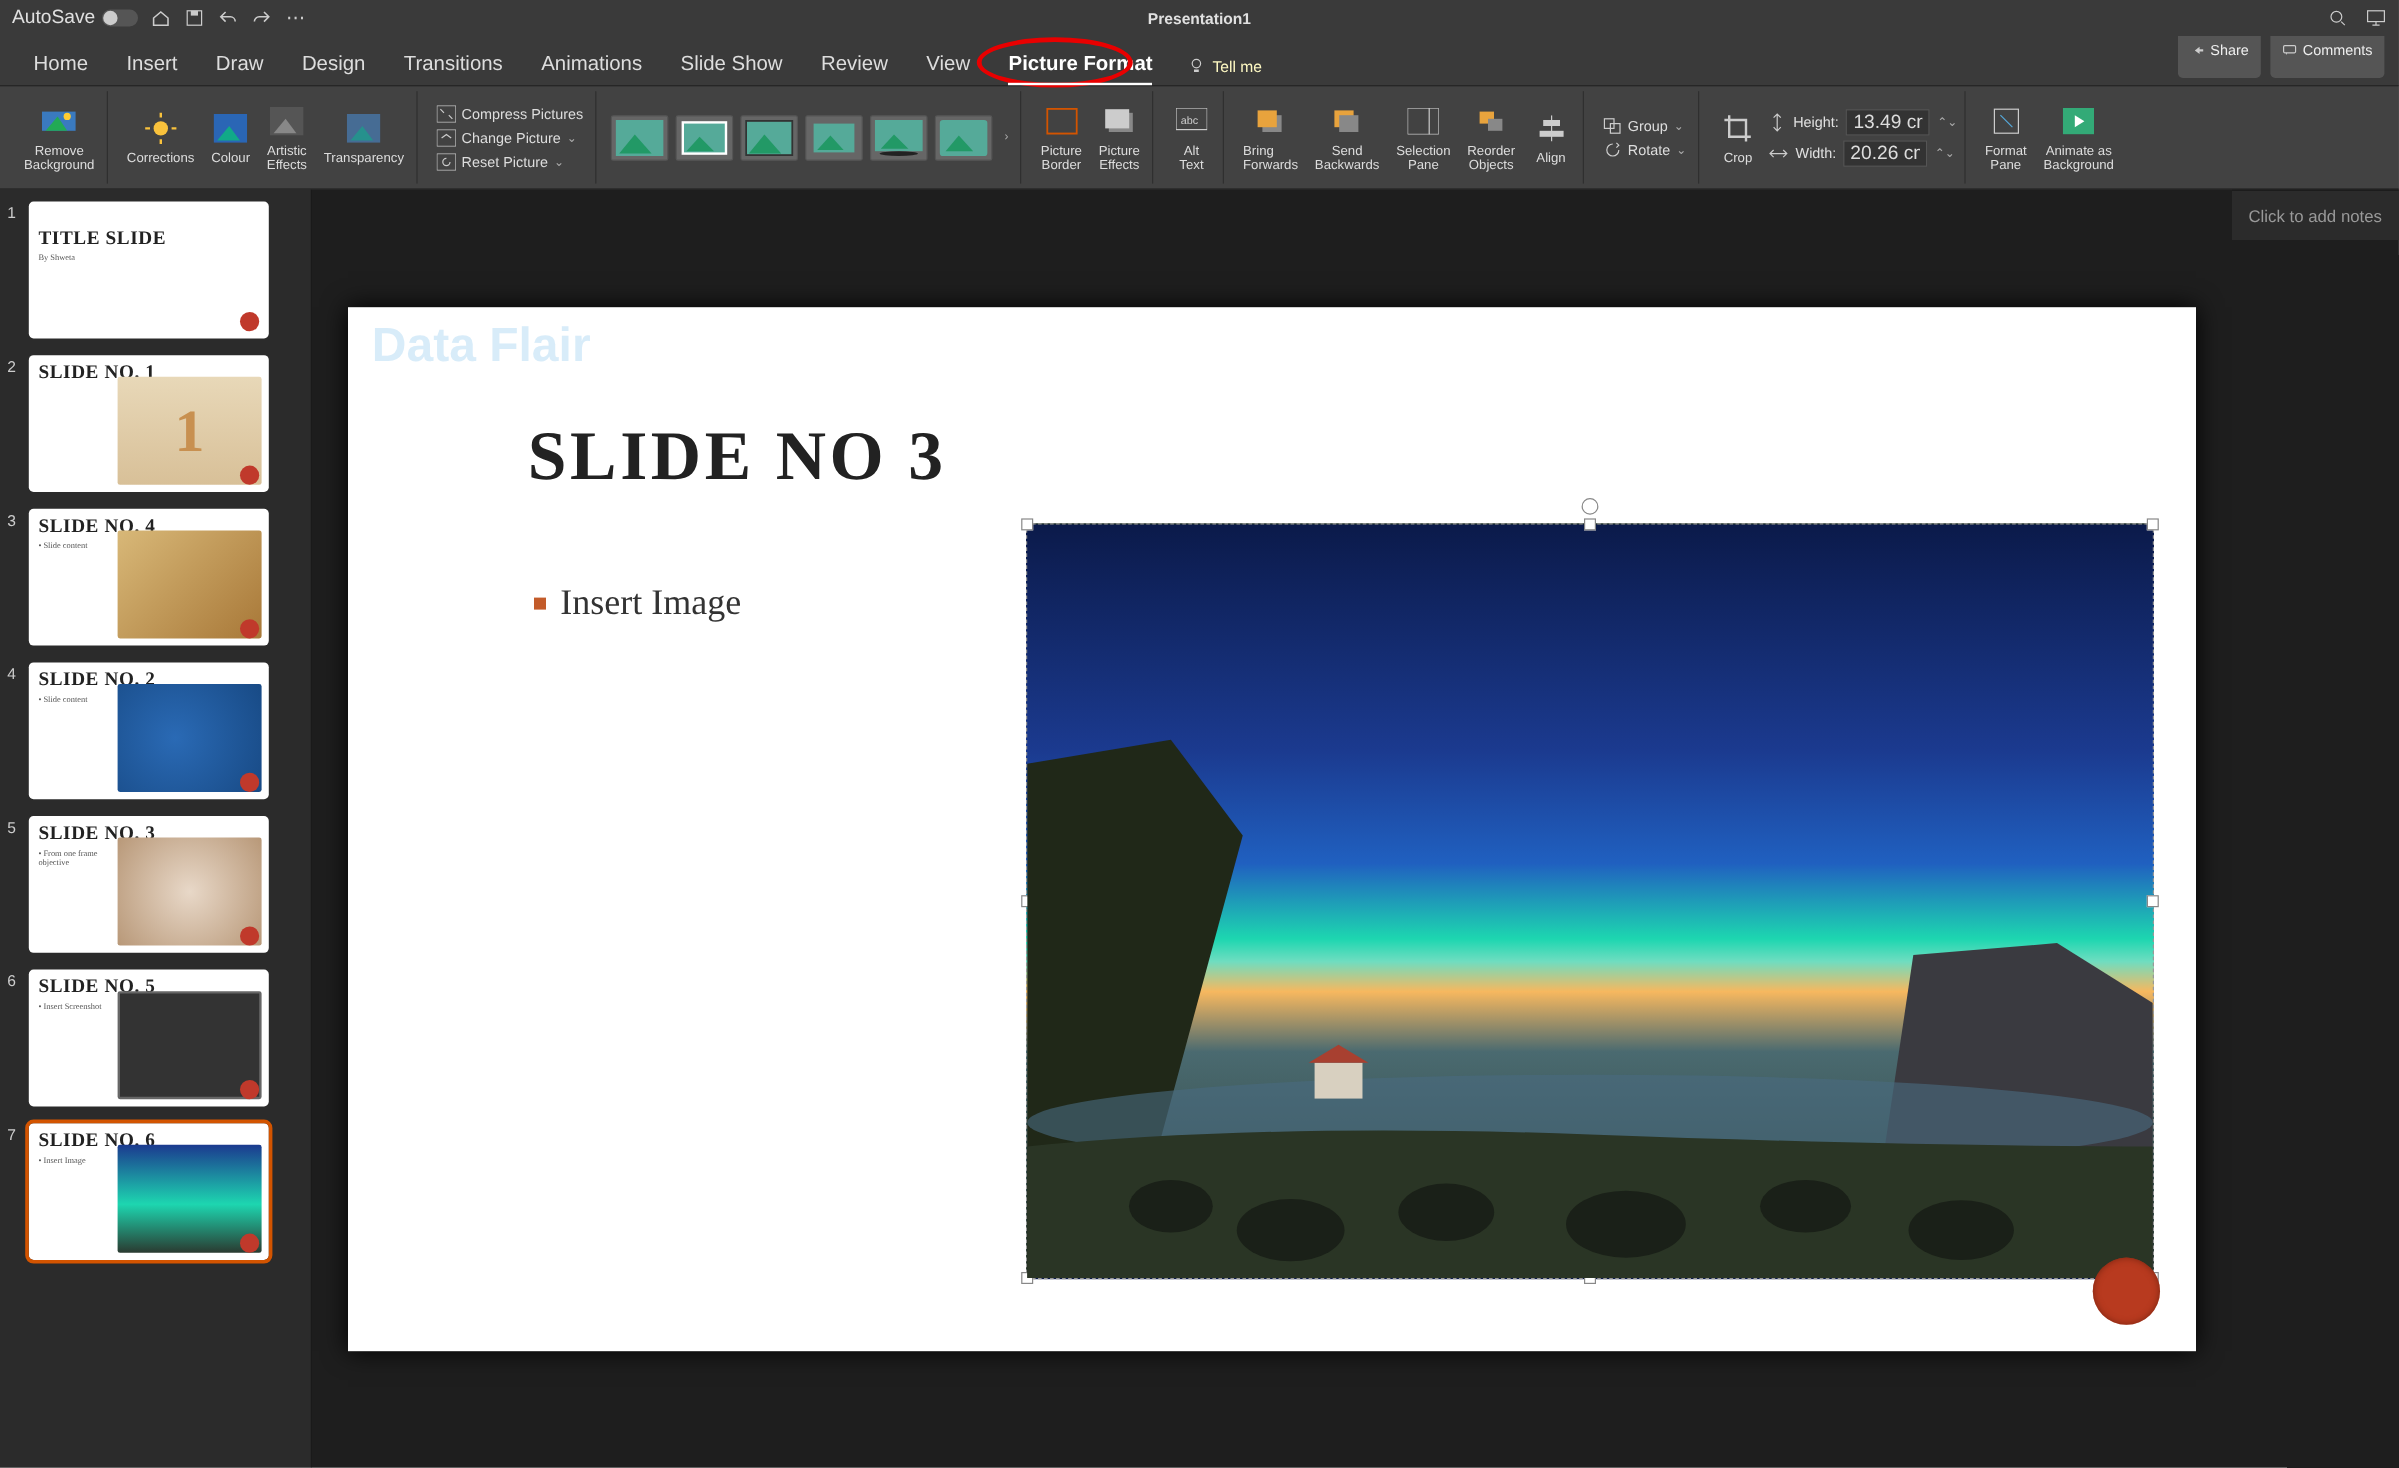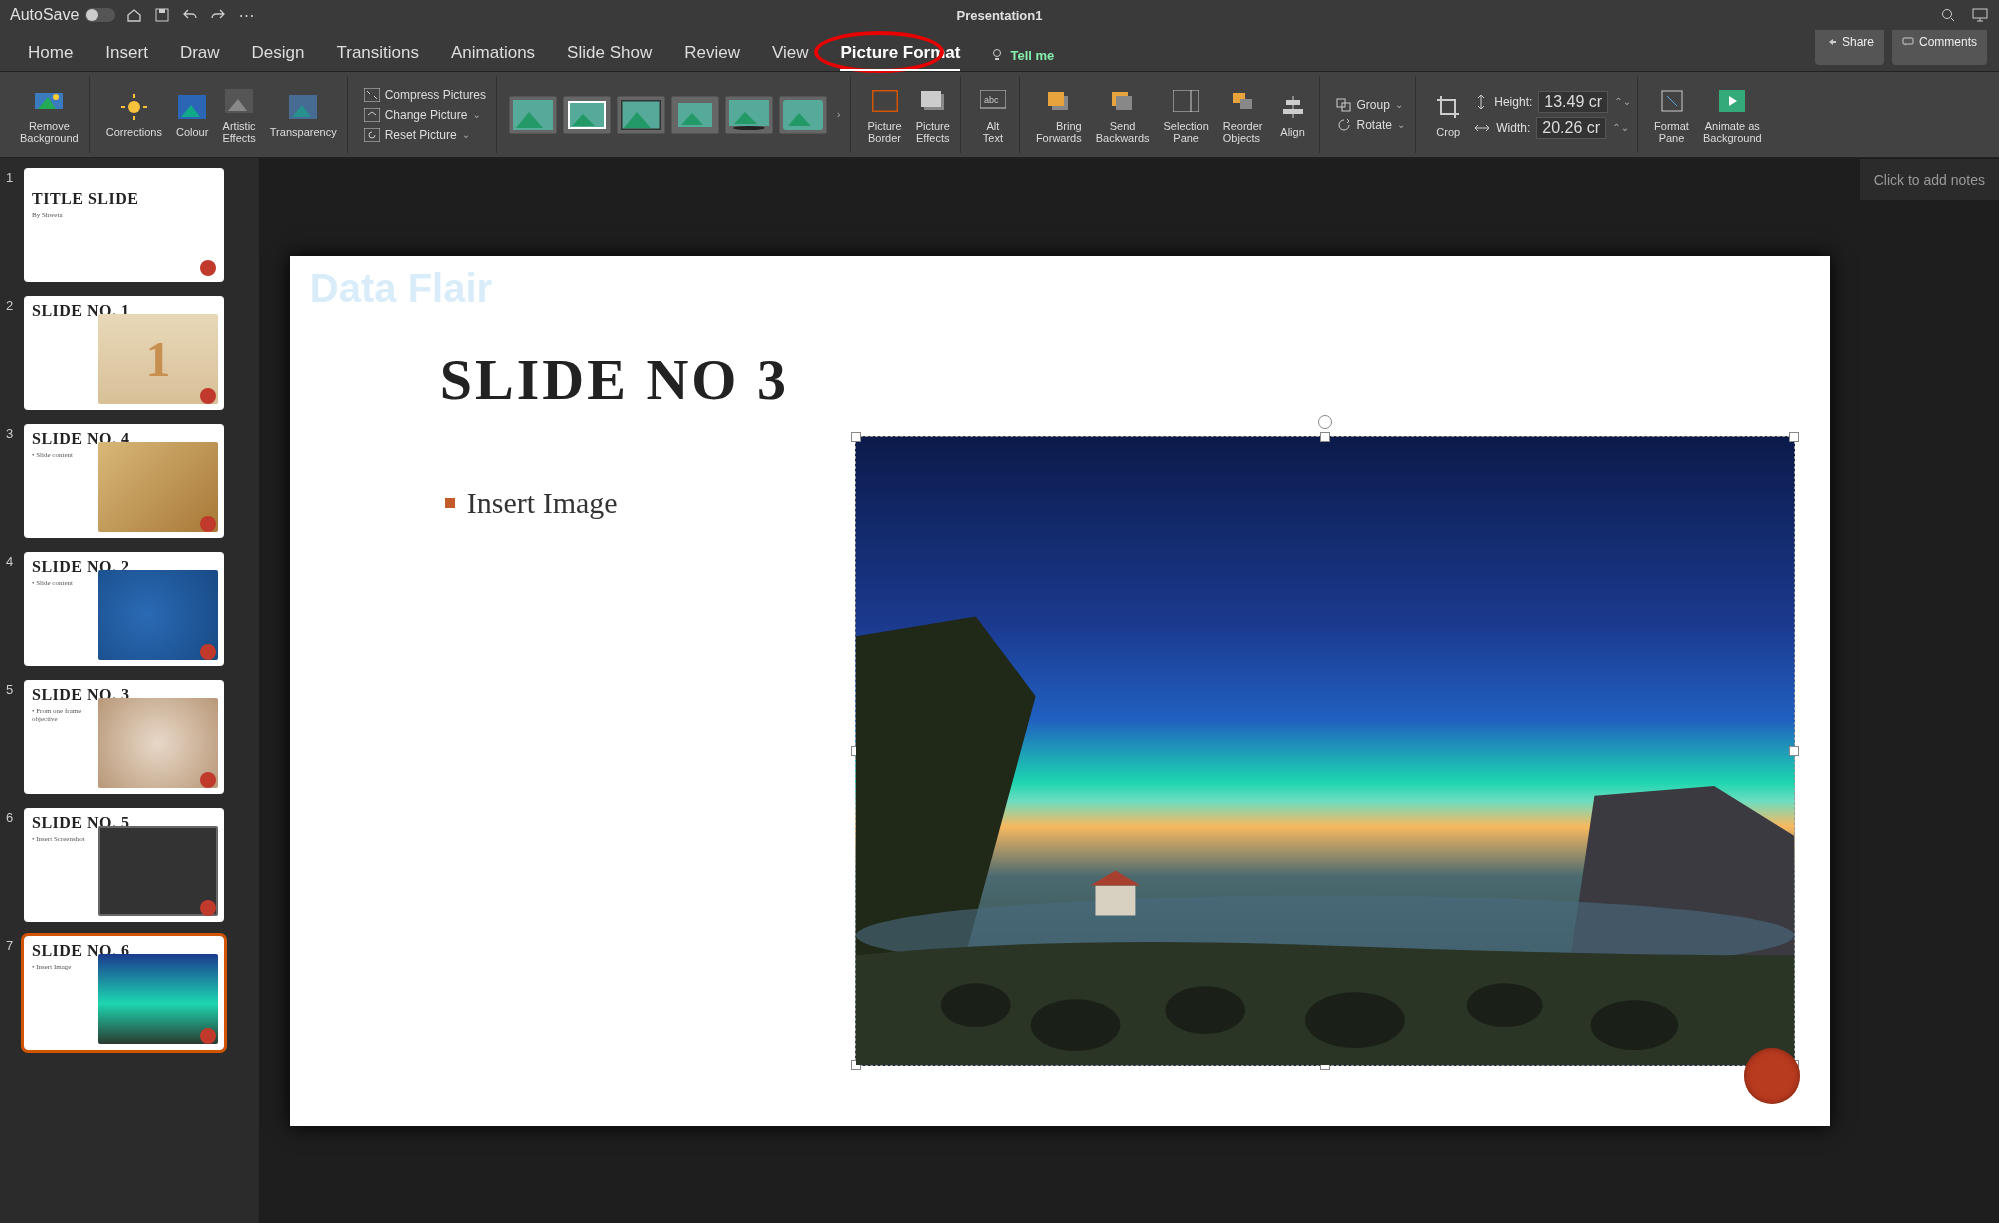--- a/index.html
+++ b/index.html
@@ -48,21 +48,21 @@
 .tab-highlight {
   position: absolute;
   border: 4px solid #e90000;
   border-radius: 50%;
   width: 130px;
   height: 42px;
   pointer-events: none;
   top: -4px;
   left: -10px;
 }
-.tell-me { display:flex; align-items:flex-start; gap:6px; padding:8px 14px; color:#86efac;font-weight:bold; }
+.tell-me { display:flex; align-items:flex-start; gap:6px; padding:8px 14px; color:#fef9c3; }
 .tabs-right { margin-left:auto; display:flex; gap:8px; align-items:center; padding-bottom:6px;}
 .pill-btn { background:#555; padding:16px 10px; border-radius:4px; font-size:12px; color:#eee; display:flex; align-items:center; gap:5px;}
 .ribbon {
   height: 86px;
   background: #424242;
   display: flex;
   align-items: center;
   padding: 4px 10px;
   gap: 6px;
   border-bottom: 1px solid #222;
@@ -416,21 +416,21 @@
   </div>
   <div class="ribbon-group">
     <div class="ribbon-row">
       <div class="big-btn">
           <div class="ico">
             <svg width="26" height="22">
               <rect x="6" y="6" width="16" height="14" fill="#888"></rect>
               <rect x="2" y="2" width="16" height="14" fill="#e8a33d"></rect>
             </svg>
           </div>
-          <span style="white-space:pre-line;text-align:right;">Bring
+          <span style="white-space:pre-line;text-align:left;">Bring
 Forwards</span>
         </div>
       <div class="big-btn">
           <div class="ico">
             <svg width="26" height="22">
               <rect x="2" y="2" width="16" height="14" fill="#e8a33d"></rect>
               <rect x="6" y="6" width="16" height="14" fill="#888"></rect>
             </svg>
           </div>
           <span style="white-space:pre-line;text-align:center;">Send
@@ -446,21 +446,21 @@
           <span style="white-space:pre-line;text-align:center;">Selection
 Pane</span>
         </div>
       <div class="big-btn">
           <div class="ico">
             <svg width="26" height="22">
               <rect x="3" y="3" width="12" height="10" fill="#e8a33d"></rect>
               <rect x="10" y="9" width="12" height="10" fill="#888"></rect>
             </svg>
           </div>
-          <span style="white-space:pre-line;">Reorder
+          <span style="white-space:pre-line;text-align:center;">Reorder
 Objects</span>
         </div>
       <div class="big-btn">
           <div class="ico">
             <svg width="26" height="22">
               <line x1="13" y1="0" x2="13" y2="22" stroke="#ccc"></line>
               <rect x="6" y="4" width="14" height="5" fill="#ccc"></rect>
               <rect x="3" y="13" width="20" height="5" fill="#ccc"></rect>
             </svg>
           </div>

